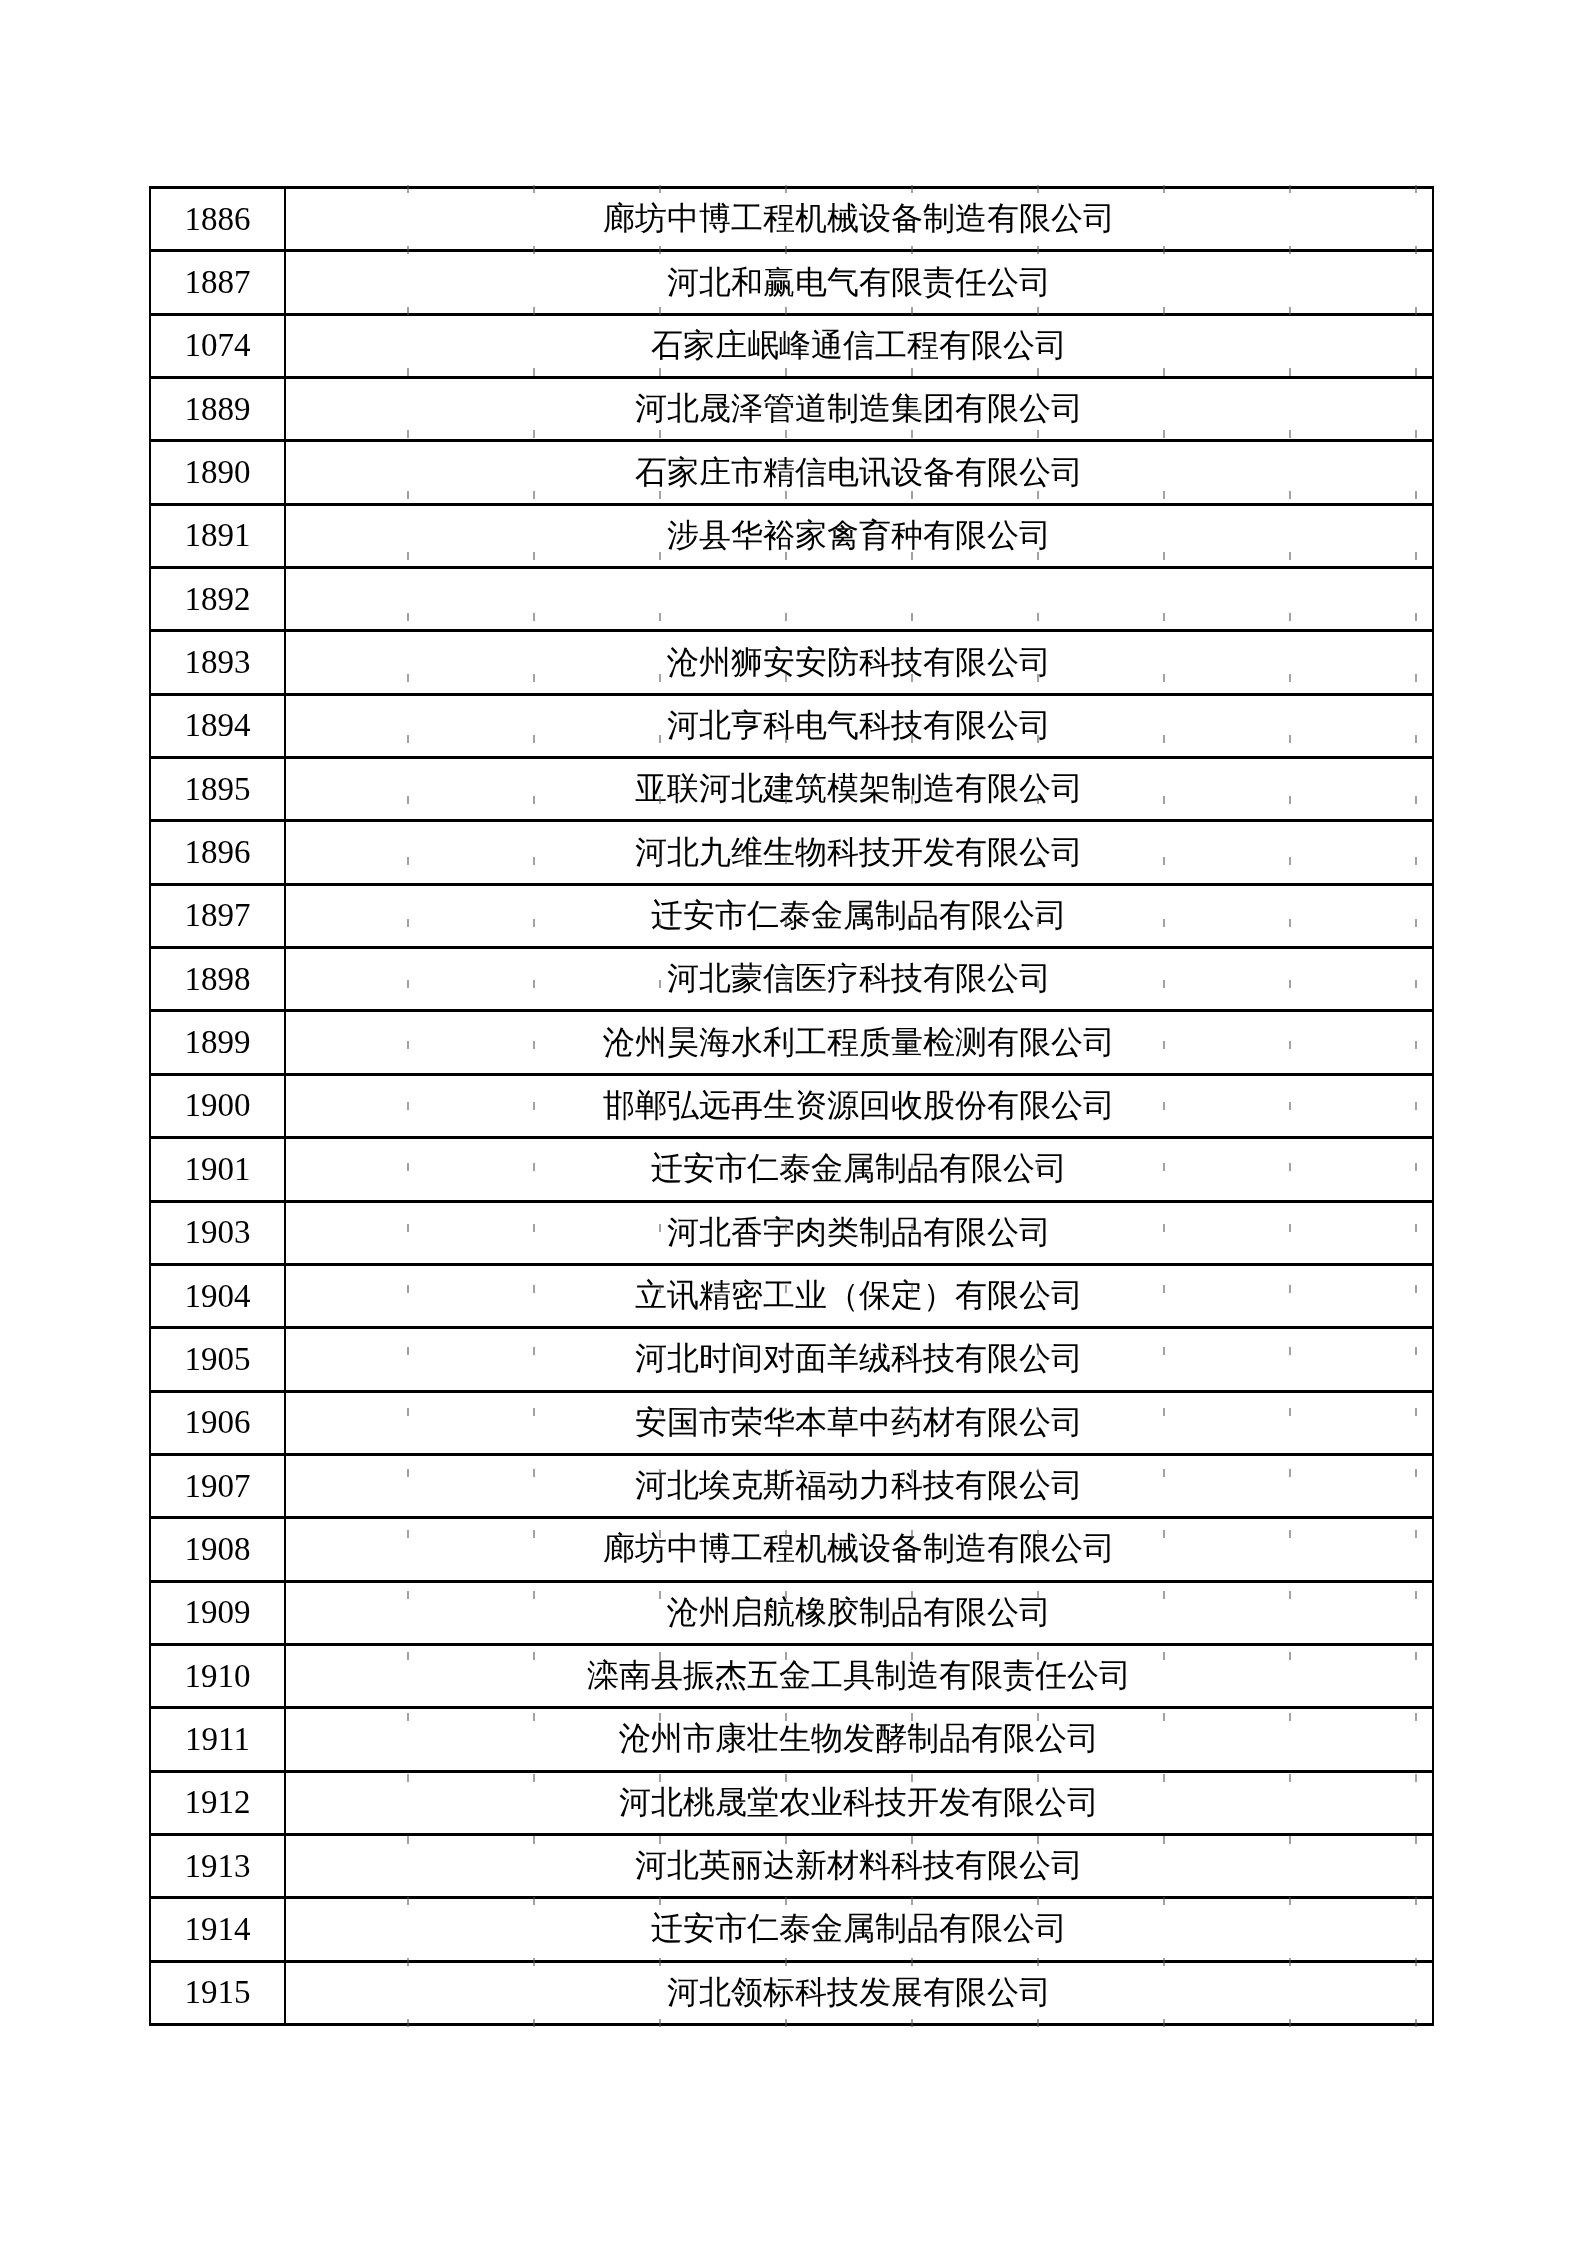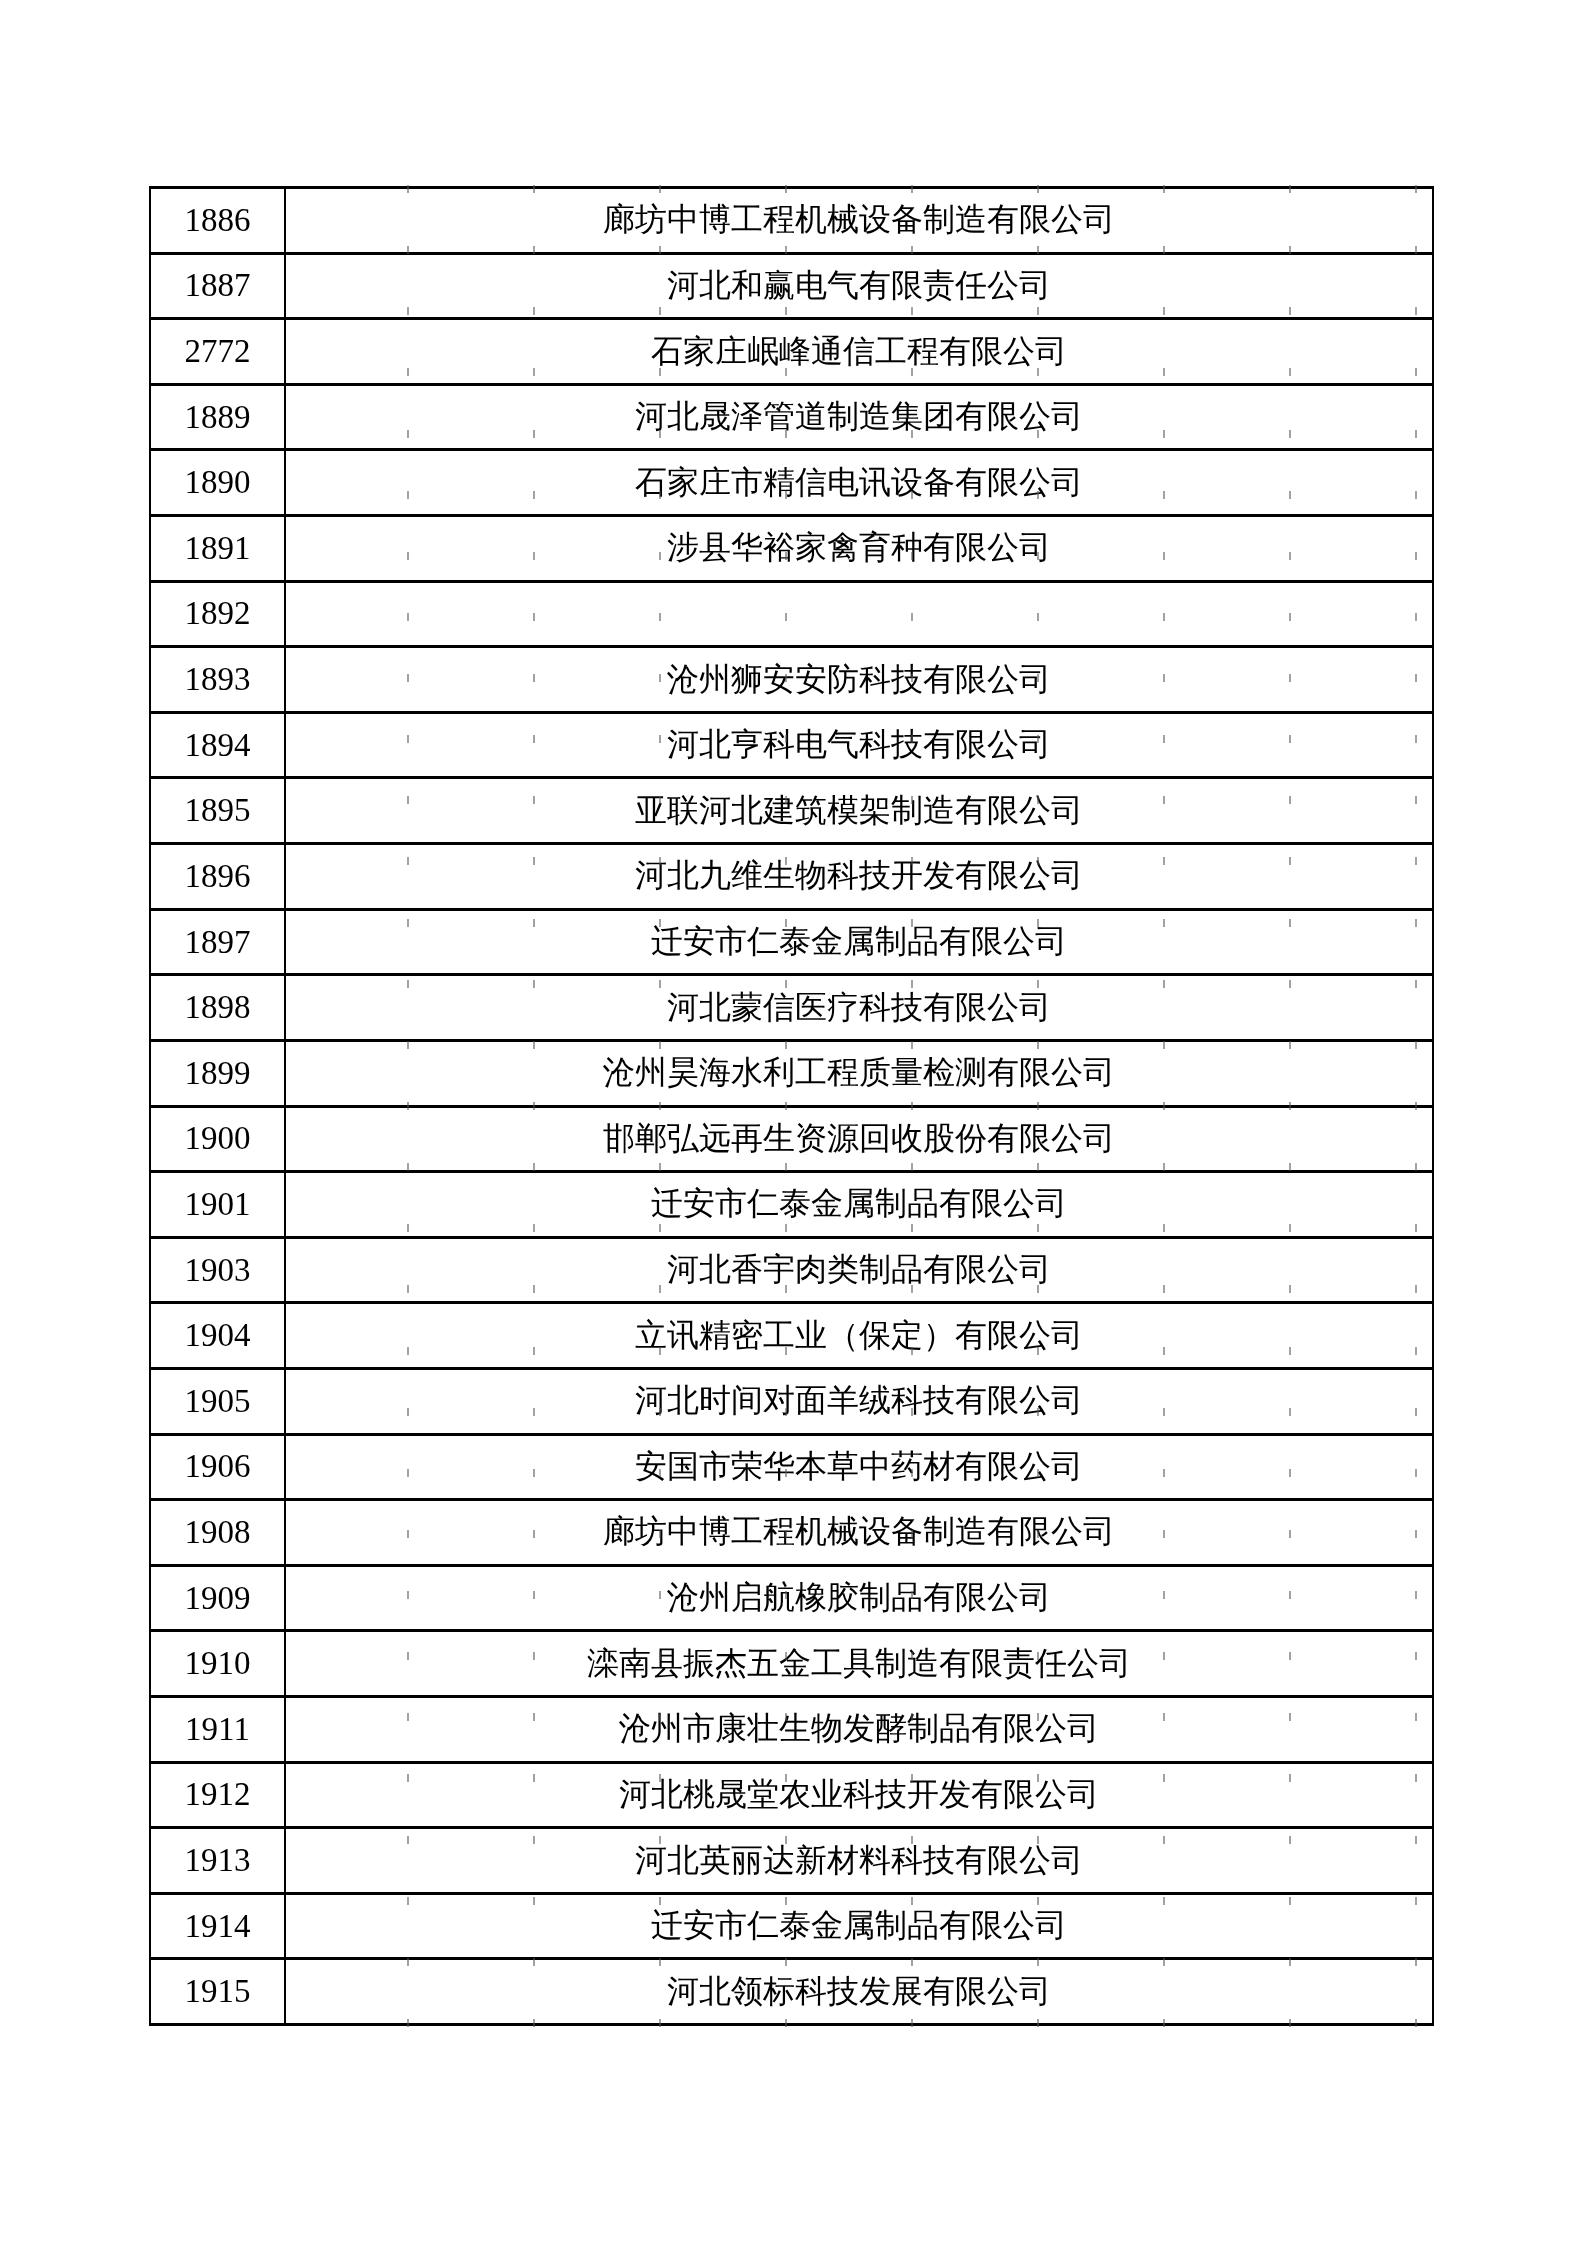--- a/index.html
+++ b/index.html
@@ -71,21 +71,21 @@
   <div class="company-table" id="companyTable">
       <div class="trow">
         <div class="cell cell-no">1886</div>
         <div class="cell cell-name">廊坊中博工程机械设备制造有限公司</div>
       </div>
       <div class="trow">
         <div class="cell cell-no">1887</div>
         <div class="cell cell-name">河北和赢电气有限责任公司</div>
       </div>
       <div class="trow">
-        <div class="cell cell-no">2772</div>
+        <div class="cell cell-no">1074</div>
         <div class="cell cell-name">石家庄岷峰通信工程有限公司</div>
       </div>
       <div class="trow">
         <div class="cell cell-no">1889</div>
         <div class="cell cell-name">河北晟泽管道制造集团有限公司</div>
       </div>
       <div class="trow">
         <div class="cell cell-no">1890</div>
         <div class="cell cell-name">石家庄市精信电讯设备有限公司</div>
       </div>
@@ -140,20 +140,24 @@
         <div class="cell cell-no">1904</div>
         <div class="cell cell-name">立讯精密工业（保定）有限公司</div>
       </div>
       <div class="trow">
         <div class="cell cell-no">1905</div>
         <div class="cell cell-name">河北时间对面羊绒科技有限公司</div>
       </div>
       <div class="trow">
         <div class="cell cell-no">1906</div>
         <div class="cell cell-name">安国市荣华本草中药材有限公司</div>
+      </div>
+      <div class="trow">
+        <div class="cell cell-no">1907</div>
+        <div class="cell cell-name">河北埃克斯福动力科技有限公司</div>
       </div>
       <div class="trow">
         <div class="cell cell-no">1908</div>
         <div class="cell cell-name">廊坊中博工程机械设备制造有限公司</div>
       </div>
       <div class="trow">
         <div class="cell cell-no">1909</div>
         <div class="cell cell-name">沧州启航橡胶制品有限公司</div>
       </div>
       <div class="trow">

